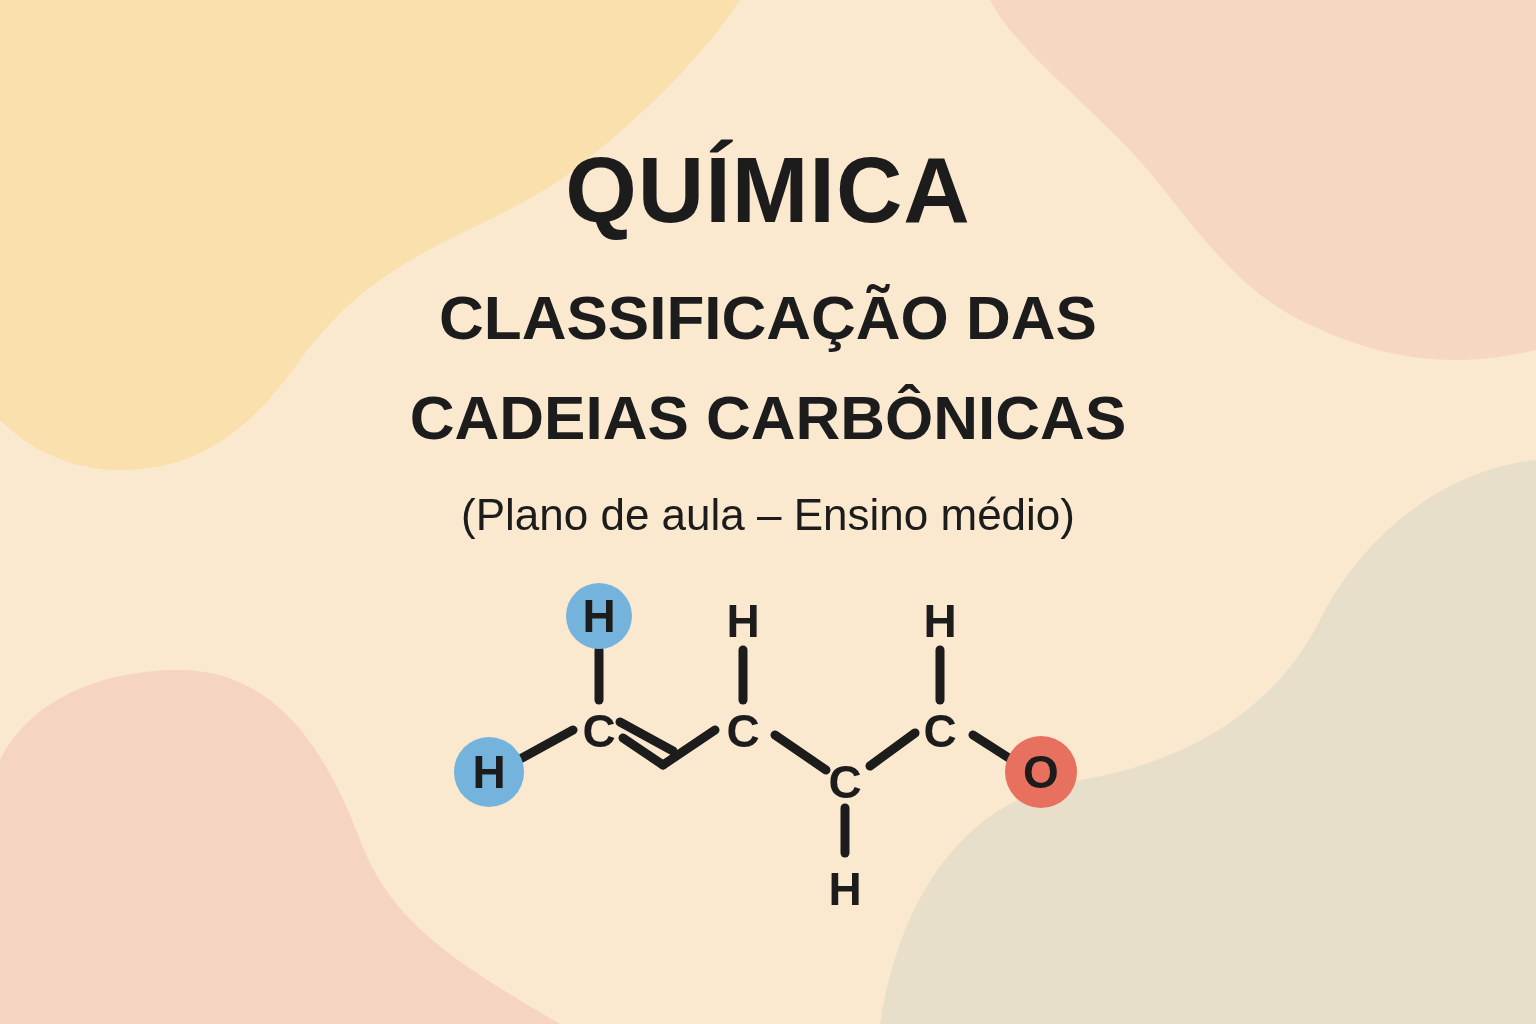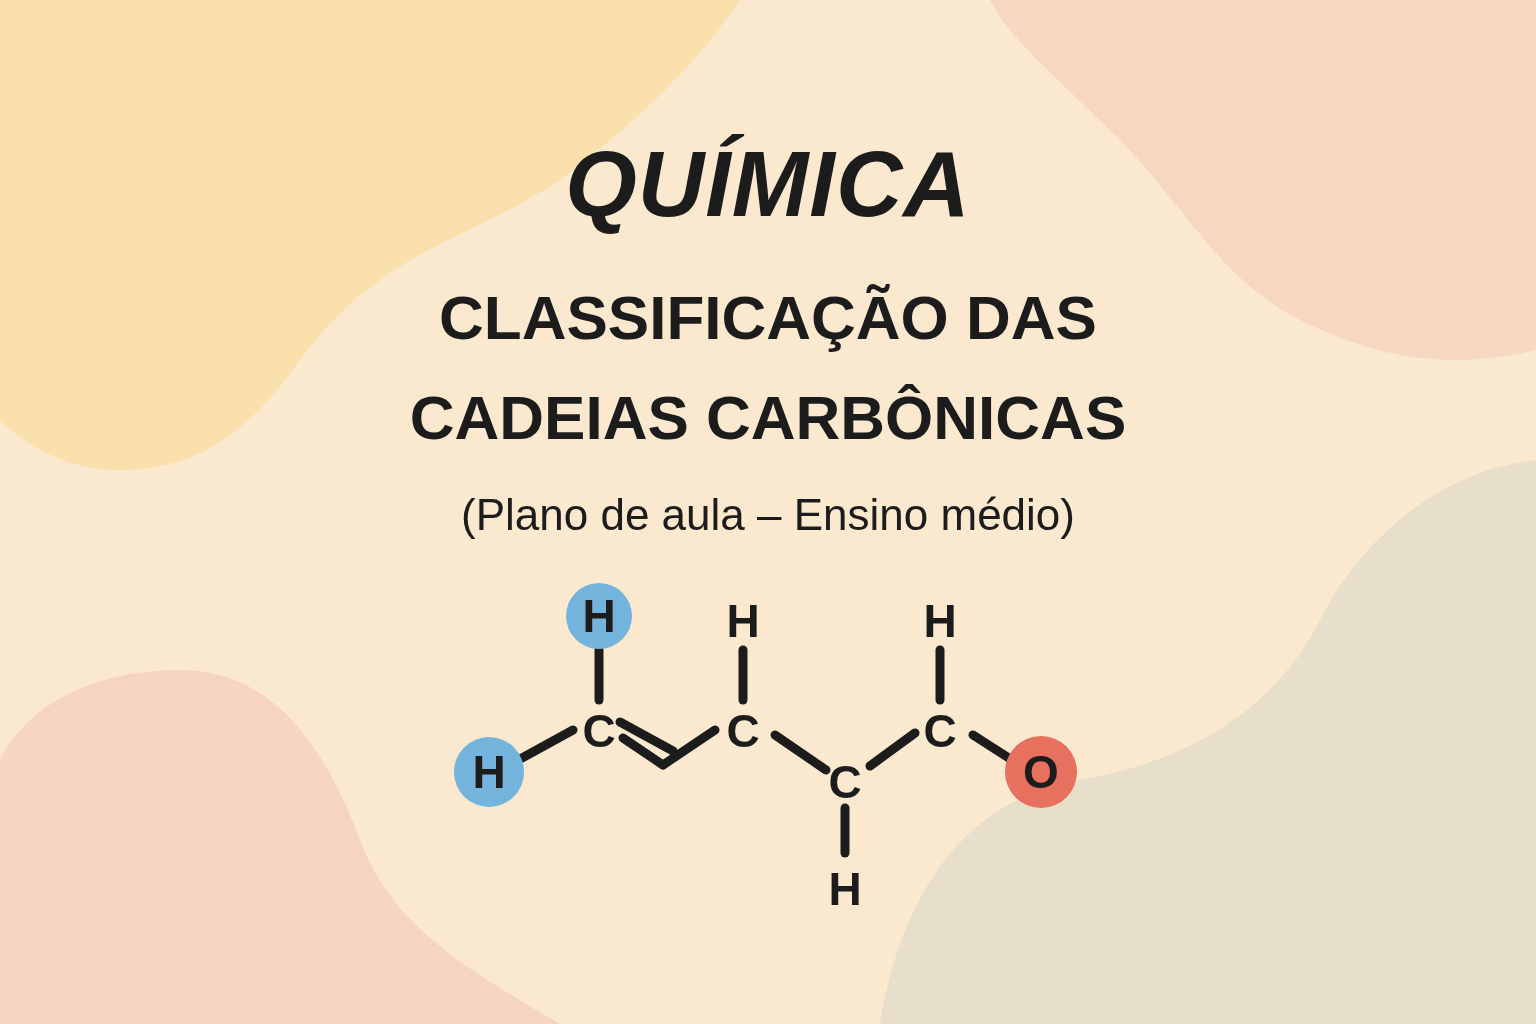--- a/index.html
+++ b/index.html
@@ -1,20 +1,20 @@
 <!DOCTYPE html>
 <html><head>
 <meta charset="utf-8">
 <style>
   html,body{margin:0;padding:0;}
   body{width:1536px;height:1024px;overflow:hidden;background:#fbe9cf;font-family:"Liberation Sans","DejaVu Sans",sans-serif;}
   #stage{position:relative;width:1536px;height:1024px;}
   #bg{position:absolute;left:0;top:0;}
   .title{position:absolute;left:0;width:1536px;text-align:center;color:#1c1c1c;font-weight:bold;}
-  #t1{top:132px;font-size:92px;letter-spacing:1px;font-style:italic;}
+  #t1{top:138px;font-size:92px;letter-spacing:1px;}
   #t2{top:282px;font-size:62px;}
   #t3{top:382px;font-size:62px;}
   #t4{top:490px;font-size:44px;font-weight:normal;text-align:center;}
   #mol{position:absolute;left:0;top:0;}
 </style>
 </head>
 <body>
 
 <div id="stage">
   <svg id="bg" width="1536" height="1024">

